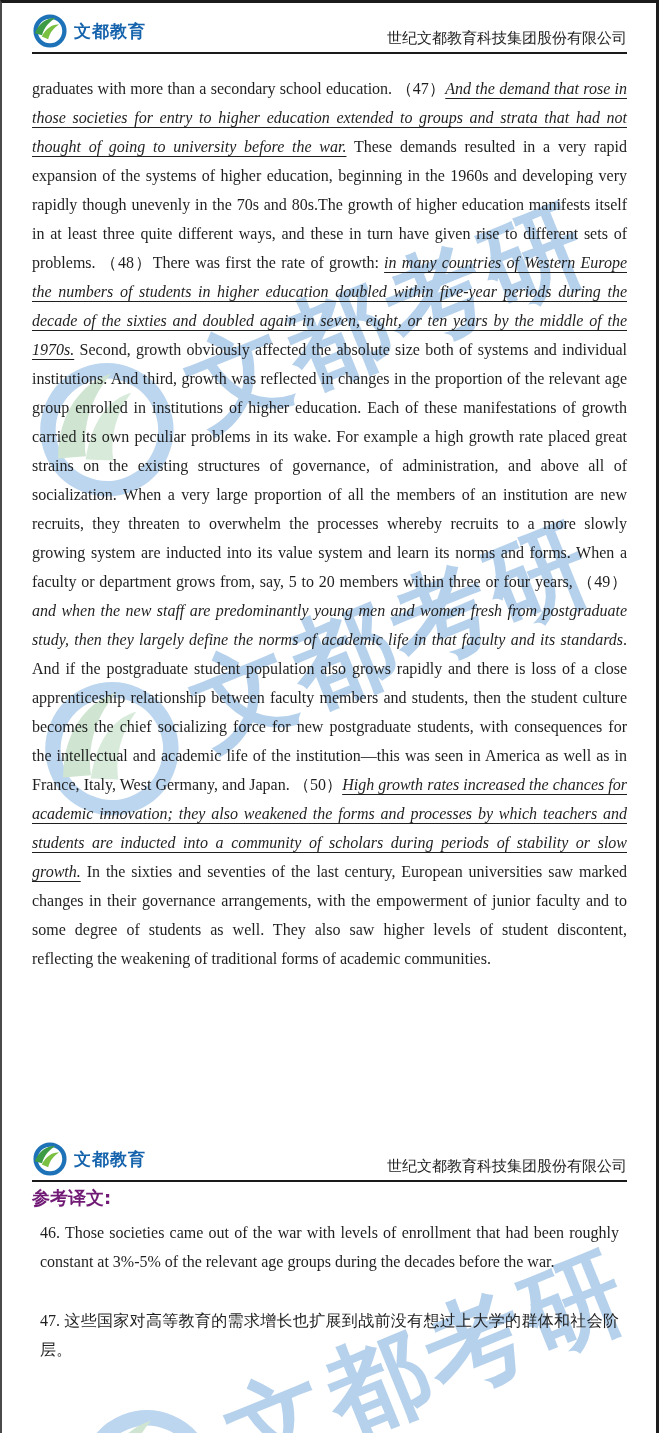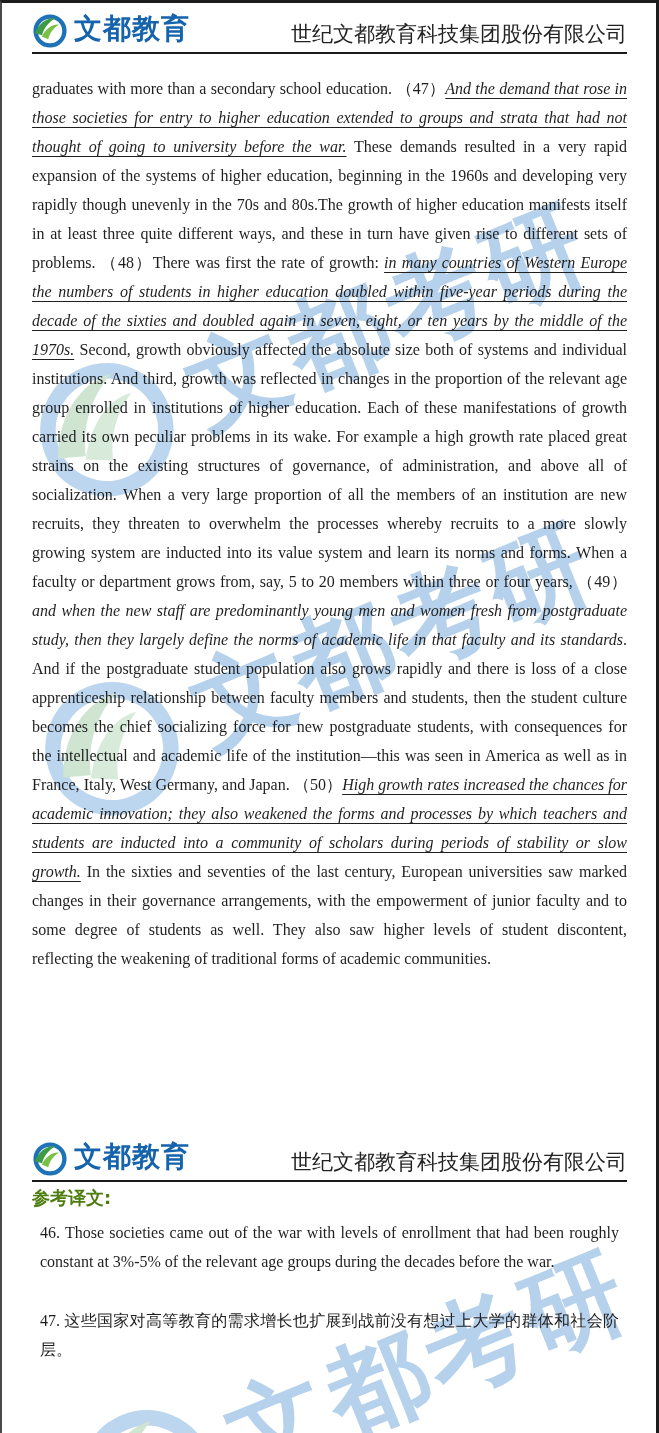--- a/index.html
+++ b/index.html
@@ -38,29 +38,29 @@
   .wm-c{left:80px;top:1430px;}
   
   .content{position:relative;z-index:1;padding:0 29px 0 30px;}
   .hdr{
     display:flex;justify-content:space-between;align-items:flex-end;
     padding:10px 0 3px 0;
     border-bottom:2px solid #1a1a1a;
   }
   .hdr-left{display:flex;align-items:center;gap:6px;}
   .logo-text{
-    font-family:Liberation Mono, monospace;
+    font-family:Liberation Serif, serif;
     font-weight:700;
-    font-size:28px;
+    font-size:17px;
     letter-spacing:1px;
     color:#1463ac;
     line-height:1;
   }
   .company{
-    font-size:21px;
+    font-size:15px;
     color:#222;
     line-height:1.3;
     padding-bottom:1px;
     text-align:right;
   }
   .passage{
     margin:20px 0 0 0;
     font-size:16px;
     line-height:29px;
     text-align:justify;
@@ -71,21 +71,21 @@
   .section2{
     position:absolute;
     top:1128px;left:0;right:0;
     z-index:1;
     padding:0 29px 0 30px;
   }
   .trans-heading{
     font-family:"DejaVu Sans","Liberation Sans",sans-serif;
     font-weight:700;
     font-size:18px;
-    color:#4d7c0f;
+    color:#701a75;
     margin:4px 0 7px 0;
   }
   .trans-p{
     margin:8px;
     font-size:16px;
     line-height:29px;
     text-align:justify;
   }
   .trans-p.gap-before{margin-top:30px;}
 </style>

